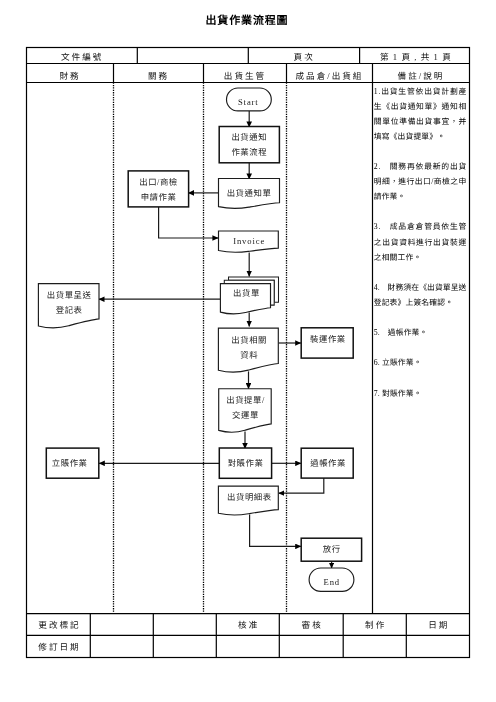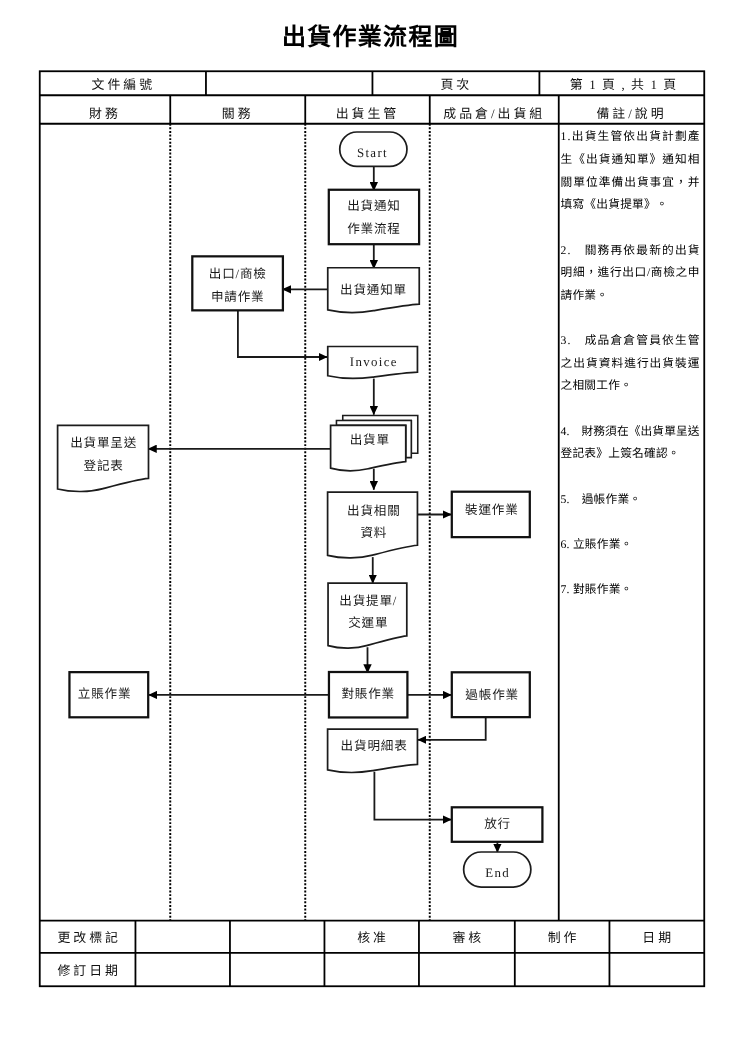--- a/index.html
+++ b/index.html
@@ -1,20 +1,20 @@
 <!DOCTYPE html>
 <html lang="zh-TW"><head>
 <meta charset="utf-8">
 <title>flowchart</title>
 <style>
   html,body{margin:0;padding:0;background:#fff;}
   body{width:496px;height:702px;font-family:"Liberation Serif",serif;overflow:hidden;}
   #page{position:relative;width:496px;height:702px;background:#fff;}
   #title{position:absolute;left:-1px;top:10.6px;width:496px;text-align:center;
-         font-size:16px;font-weight:bold;letter-spacing:0.85px;color:#000;
+         font-size:11px;font-weight:bold;letter-spacing:0.85px;color:#000;
          font-family:"Liberation Serif",serif;}
   #chart{position:absolute;left:0;top:0;}
   text{font-family:"Liberation Serif",serif;}
   .nd{font-size:8.4px;fill:#1a1a1a;text-anchor:middle;letter-spacing:0.55px;}
   .en{letter-spacing:0.9px;font-size:8.6px;}
   .hd{font-size:8.6px;fill:#111;text-anchor:middle;letter-spacing:2.0px;}
   .hd-wide{letter-spacing:4.3px;}
   .rm{font-size:7.8px;fill:#000;letter-spacing:0.15px;}
 </style>
 </head>

